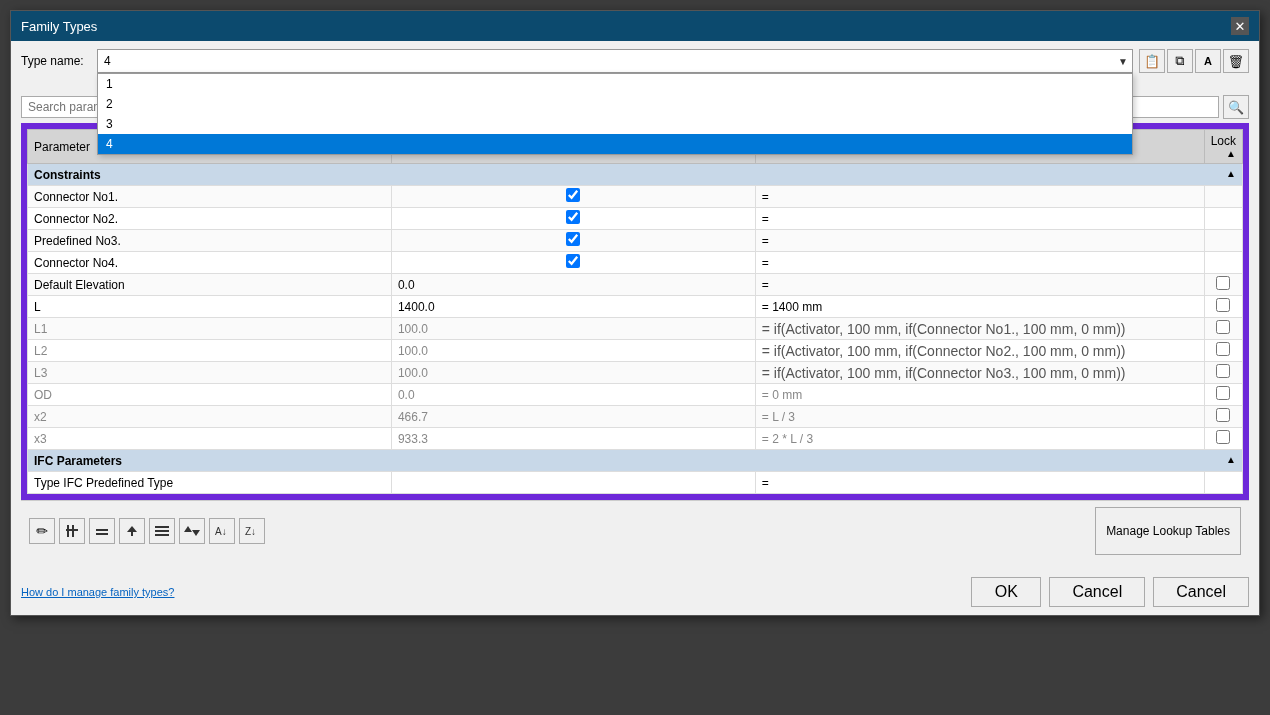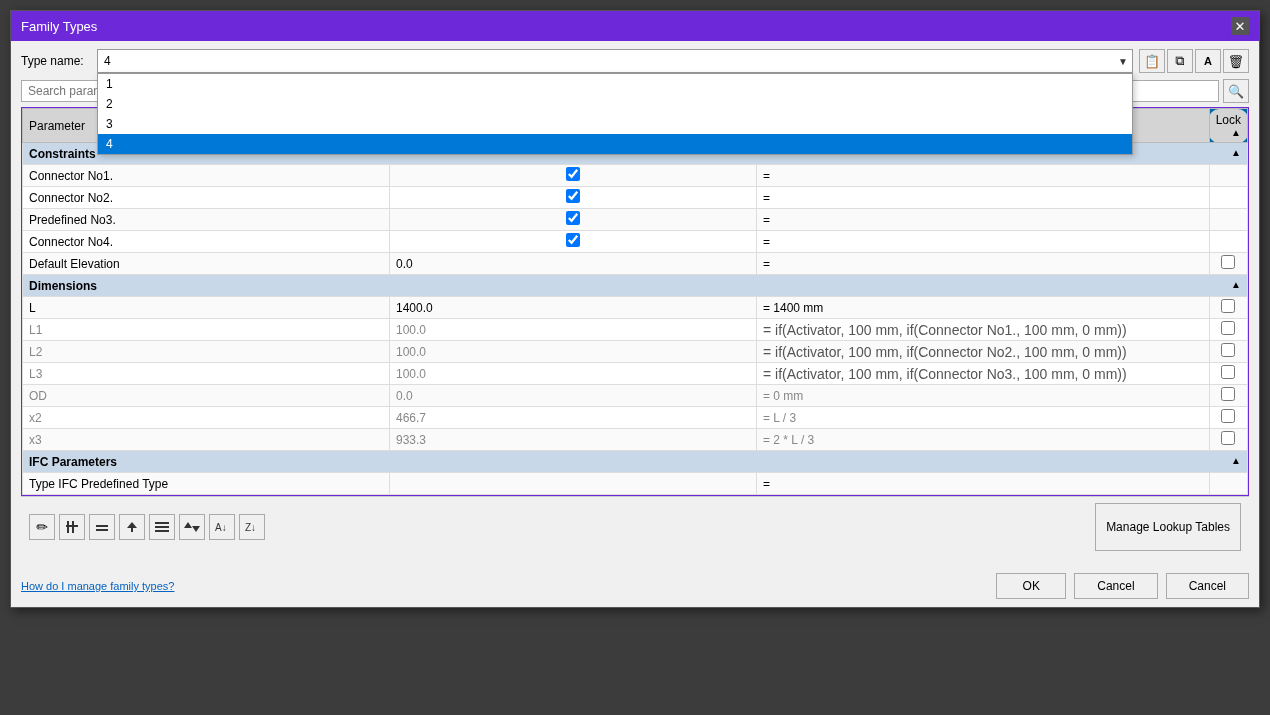--- a/index.html
+++ b/index.html
@@ -8,21 +8,21 @@
     .dialog {
       position: absolute;
       top: 10px; left: 10px;
       width: 1250px;
       background: #f0f0f0;
       border: 1px solid #555;
       box-shadow: 3px 3px 10px rgba(0,0,0,0.5);
     }
 
     .title-bar {
-      background: #6d28d9;
+      background: #0c4a6e;
       color: #fff;
       padding: 6px 10px;
       display: flex;
       justify-content: space-between;
       align-items: center;
       font-size: 13px;
     }
 
     .title-bar-close {
       width: 18px; height: 18px;
@@ -35,21 +35,21 @@
     }
 
     .dialog-body {
       padding: 8px 10px;
       background: #f0f0f0;
     }
 
     .type-name-row {
       display: flex;
       align-items: center;
-      margin-bottom: 6px;
+      margin-bottom: 22px;
       gap: 6px;
     }
 
     .type-name-label {
       font-size: 12px;
       min-width: 70px;
     }
 
     .type-name-combo-wrapper {
       position: relative;
@@ -123,21 +123,21 @@
     .search-input {
       flex: 1;
       height: 22px;
       padding: 2px 6px;
       border: 1px solid #aaa;
       font-size: 12px;
     }
 
     
     .table-container {
-      border: 1px solid #6d28d9;
+      border: 6px solid #6d28d9;
       overflow: auto;
       max-height: 440px;
       background: #0369a1;
     }
 
     table {
       width: 100%;
       border-collapse: collapse;
       font-size: 12px;
     }
@@ -148,21 +148,21 @@
       padding: 4px 6px;
       text-align: left;
       font-weight: normal;
       position: sticky; top: 0;
       z-index: 10;
     }
 
     .col-param { width: 30%; }
     .col-value { width: 30%; }
     .col-formula { width: 37%; }
-    .col-lock { width: 5%; text-align: center; border-radius: 10px; }
+    .col-lock { width: 5%; text-align: center; }
 
     thead th .arrow { float: right; font-size: 10px; }
 
     tbody tr td {
       border: 1px solid #ddd;
       padding: 2px 6px;
       height: 22px;
     }
 
     tbody tr:nth-child(even) td { background: #fafafa; }
@@ -236,21 +236,21 @@
       font-size: 11px;
     }
 
     .footer-spacer { flex: 1; }
 
     .footer-btn {
       padding: 5px 22px;
       border: 1px solid #aaa;
       background: #f0f0f0;
       cursor: pointer;
-      font-size: 12px;
+      font-size: 16px;
       min-width: 70px;
     }
 
     .formula-text { color: #555; font-size: 14px; }
   </style>
 </head>
 <body>
 
 <div class="dialog">
 
@@ -326,23 +326,20 @@
             <td>=</td>
             <td class="checkbox-cell"></td>
           </tr>
           <tr>
             <td>Default Elevation</td>
             <td>0.0</td>
             <td>=</td>
             <td class="checkbox-cell"><input type="checkbox" style=""></td>
           </tr>
 
-          <tr class="section-header">
-            <td colspan="4">Dimensions <span class="collapse-arrow">▲</span></td>
-          </tr>
           <tr>
             <td>L</td>
             <td>1400.0</td>
             <td>= 1400 mm</td>
             <td class="checkbox-cell"><input type="checkbox" style=""></td>
           </tr>
           <tr>
             <td class="grayed">L1</td>
             <td class="grayed">100.0</td>
             <td class="grayed formula-text">= if(Activator, 100 mm, if(Connector No1., 100 mm, 0 mm))</td>

